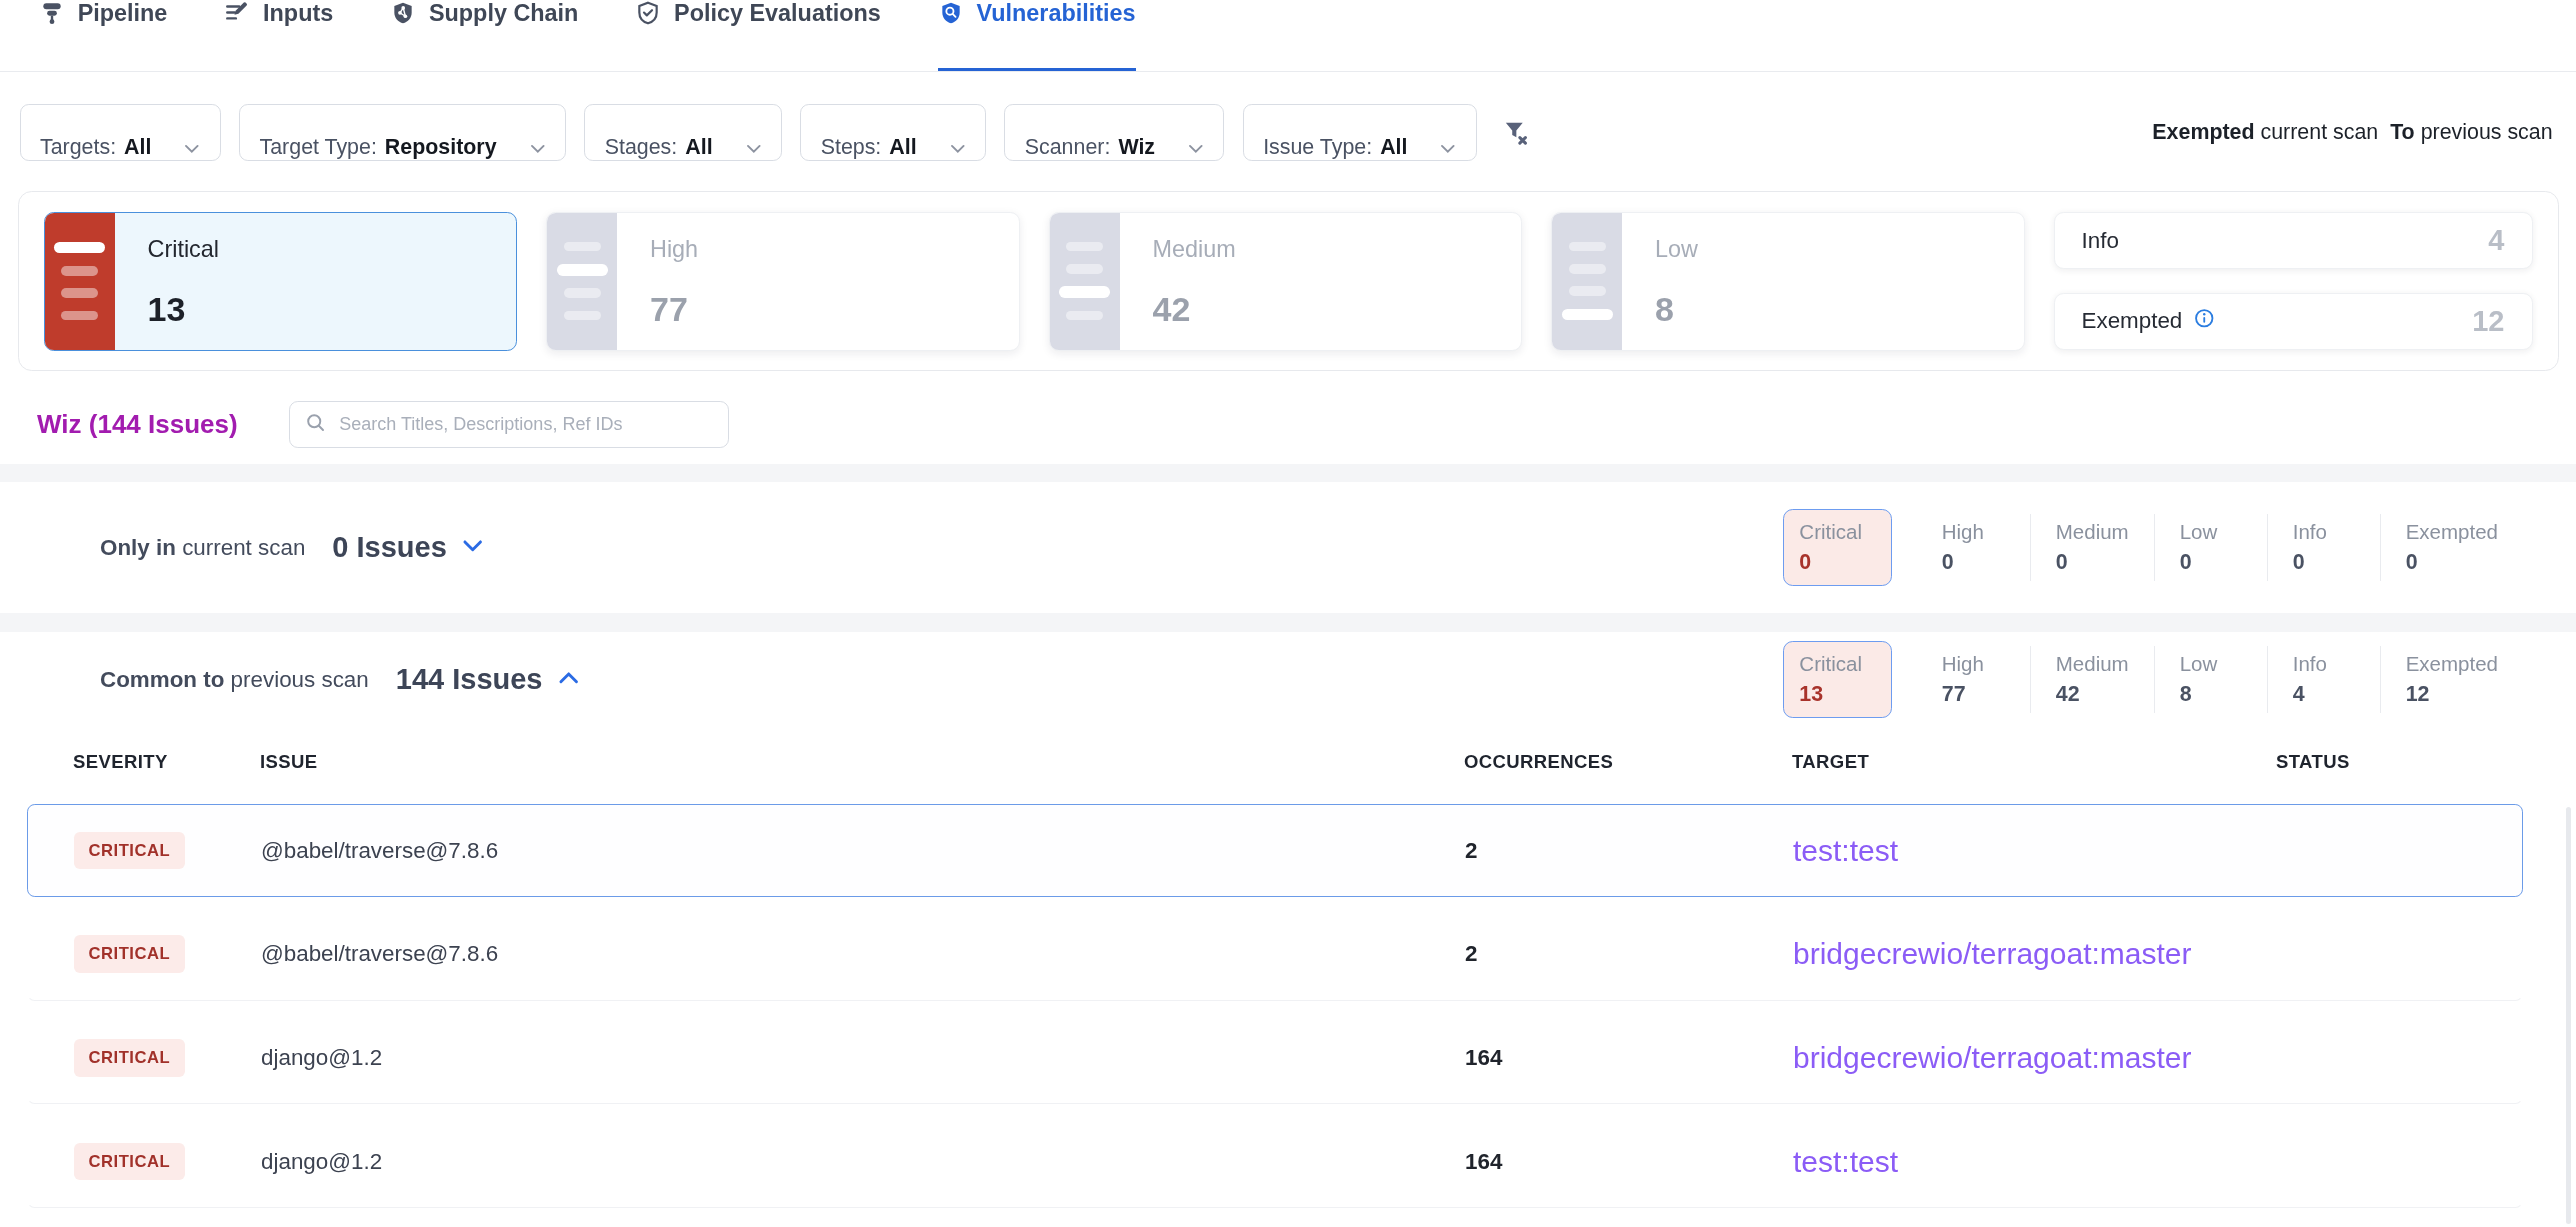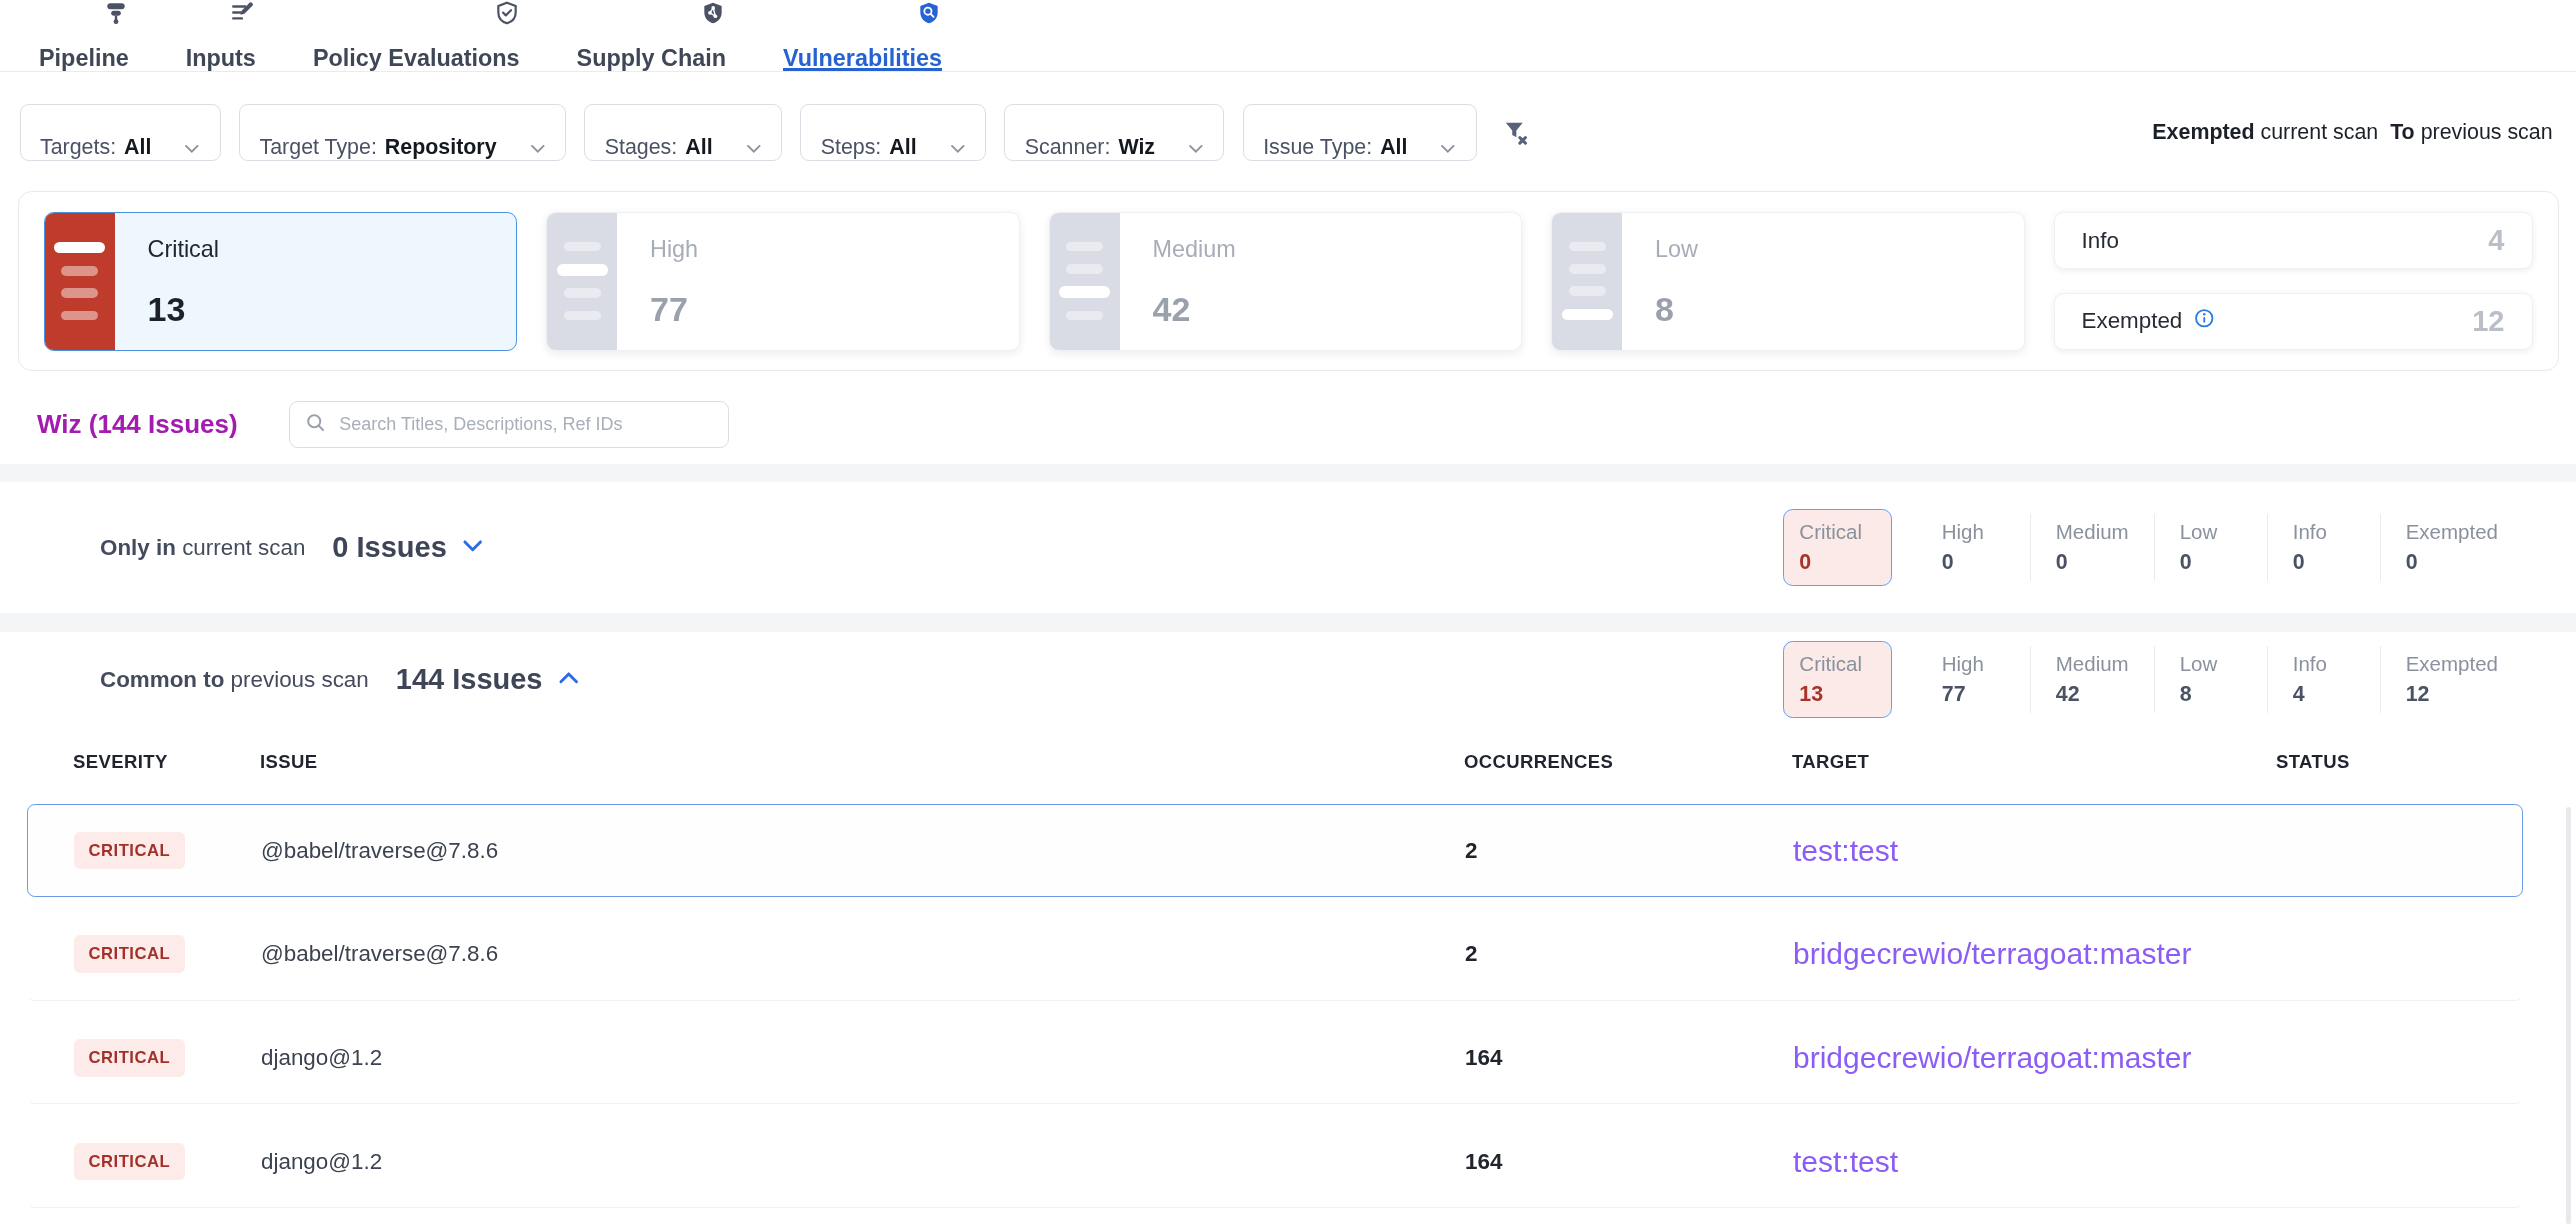--- a/index.html
+++ b/index.html
@@ -2,21 +2,21 @@
 <html><head>
 <meta charset="utf-8">
 <style>
   * { box-sizing: border-box; margin: 0; padding: 0; }
   html,body { background:#fff; }
   body { font-family:"Liberation Sans", sans-serif; color:#2a2f3a; }
   .page { width:2576px; height:1228px; position:relative; overflow:hidden; background:#fff; }
 
   
   .topbar { height:72px; border-bottom:1.9px solid #e9ebef; display:flex; align-items:stretch; padding-left:39px; gap:57px; background:#fff; }
-  .tab { display:flex; align-items:flex-end; gap:12.7px; font-size:23.4px; font-weight:600; color:#3f4756; border-bottom:3.9px solid transparent; cursor:pointer;flex-direction:column; }
+  .tab { display:flex; align-items:flex-start; gap:12.7px; font-size:23.4px; font-weight:600; color:#3f4756; border-bottom:3.9px solid transparent; cursor:pointer; }
   .tab svg { width:26px; height:26px; }
   .tab.active { color:#2563d4; border-bottom-color:#2563d4; }
 
   
   .filter-row { display:flex; align-items:center; gap:18.5px; padding:32px 23.4px 30px 19.5px; }
   .filter-btn { height:57px; border:1.5px solid #d9dde4; border-radius:8.8px; background:#fff; display:flex; align-items:flex-end; padding:0 19.5px; gap:33px; font-size:21.4px; color:#4a5263; cursor:pointer; white-space:nowrap; }
   .filter-btn .fval { font-weight:700; color:#14181f; margin-left:-25px; }
   .clear-filter { margin-left:5.8px; cursor:pointer; display:flex; align-items:center; }
   .compare { margin-left:auto; font-size:21.4px; color:#1c2129; white-space:nowrap; }
   .compare b { font-weight:700; }
@@ -95,40 +95,40 @@
       <span>Pipeline</span>
     </div>
     <div class="tab">
       <span><svg viewBox="0 0 24 24" fill="none" stroke="#4a5263" stroke-width="2.2" stroke-linecap="round">
             <path d="M3 6h11M3 11.5h7M3 17h8"></path>
             <path d="M21.6 4.1l-1.7-1.7a1.15 1.15 0 0 0-1.6 0l-7.6 7.6-1 3.6 3.6-1 7.6-7.6a1.15 1.15 0 0 0 0-1.6z" fill="#4a5263" stroke="none"></path>
           </svg></span>
       <span>Inputs</span>
     </div>
     <div class="tab">
-      <span><svg viewBox="0 0 24 24" fill="none" stroke="#4a5263" stroke-width="2">
-            <path d="M12 2.5l8 3v6c0 5-3.4 8.6-8 10-4.6-1.4-8-5-8-10v-6z"></path>
-            <path d="M8.3 11.6l2.6 2.6 4.8-4.8" stroke-linecap="round" stroke-linejoin="round"></path>
-          </svg></span>
-      <span>Policy Evaluations</span>
-    </div>
-    <div class="tab">
       <span><svg viewBox="0 0 24 24">
             <path d="M12 2.5l8 3v6c0 5-3.4 8.6-8 10-4.6-1.4-8-5-8-10v-6z" fill="#4a5263"></path>
             <g stroke="#fff" stroke-width="1.3" fill="none">
               <path d="M12.2 7.3L9.2 11.8l5 3.2M12.2 7.3l2 7.7"></path>
             </g>
             <g fill="#fff">
               <circle cx="12.2" cy="7.3" r="1.7"></circle>
               <circle cx="9.2" cy="11.8" r="1.7"></circle>
               <circle cx="14.2" cy="15" r="1.7"></circle>
             </g>
           </svg></span>
       <span>Supply Chain</span>
     </div>
+    <div class="tab">
+      <span><svg viewBox="0 0 24 24" fill="none" stroke="#4a5263" stroke-width="2">
+            <path d="M12 2.5l8 3v6c0 5-3.4 8.6-8 10-4.6-1.4-8-5-8-10v-6z"></path>
+            <path d="M8.3 11.6l2.6 2.6 4.8-4.8" stroke-linecap="round" stroke-linejoin="round"></path>
+          </svg></span>
+      <span>Policy Evaluations</span>
+    </div>
     <div class="tab active">
       <span><svg viewBox="0 0 24 24">
             <path d="M12 2.5l8 3v6c0 5-3.4 8.6-8 10-4.6-1.4-8-5-8-10v-6z" fill="#2563d4"></path>
             <circle cx="11" cy="10.3" r="3.3" fill="none" stroke="#fff" stroke-width="1.7"></circle>
             <path d="M13.5 12.8l2.7 2.7" stroke="#fff" stroke-width="1.7" stroke-linecap="round"></path>
           </svg></span>
       <span>Vulnerabilities</span>
     </div>
   </div>
 

